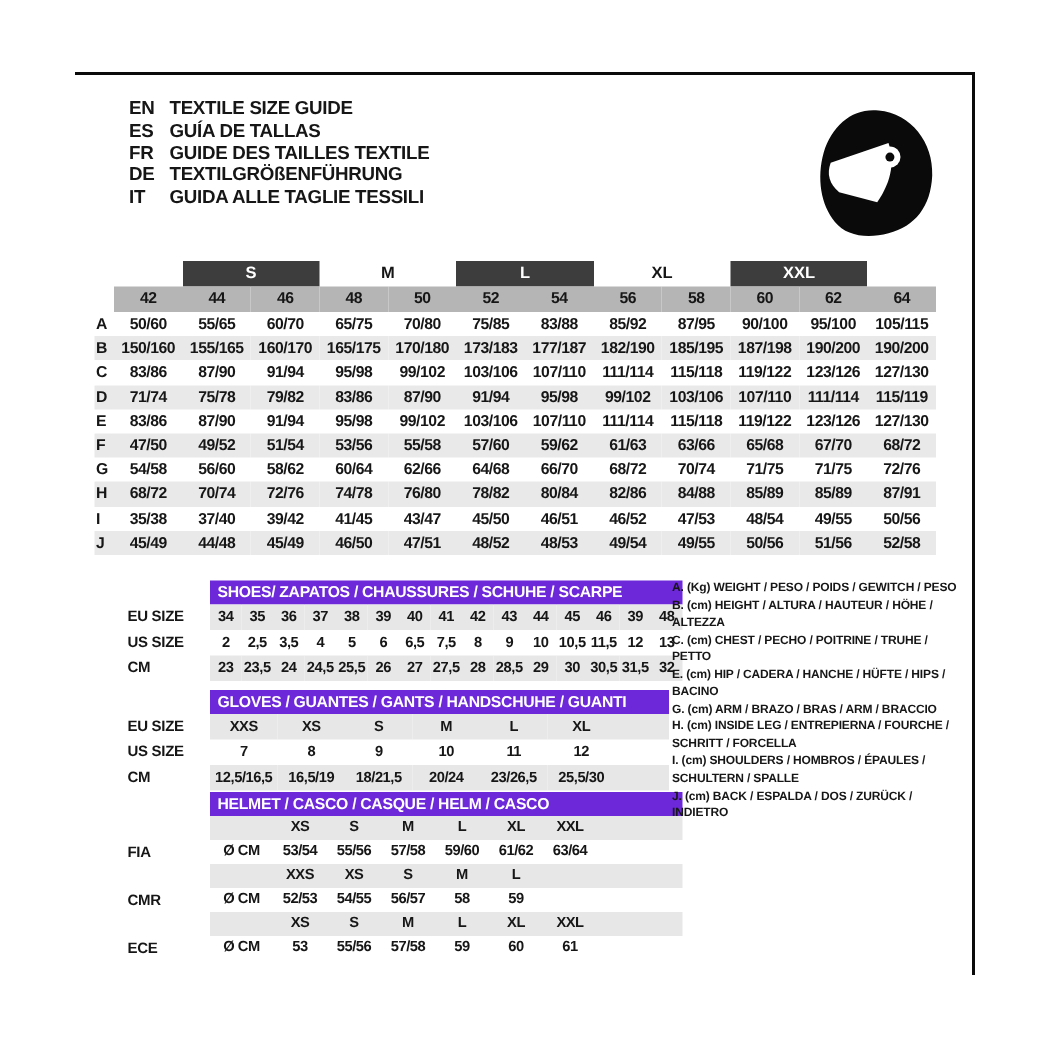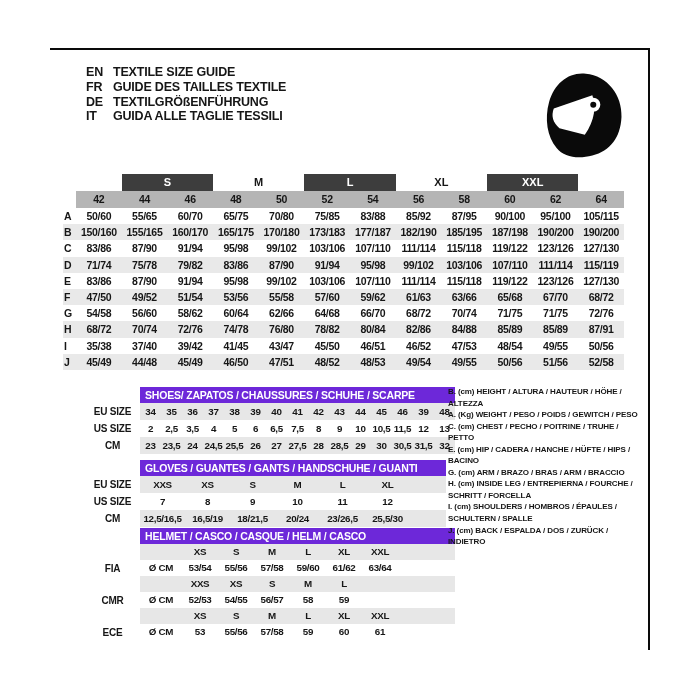--- a/index.html
+++ b/index.html
@@ -38,38 +38,39 @@
   .grp-cell { height:17px; line-height:17px; text-align:center; font-size:11px; }
   .grp-dark { background:#3d3d3d; color:#fff; }
 
   
   .sec { position:absolute; font-weight:700; }
   .srow { display:grid; align-items:center; height:17px; }
   .shoes  .srow { grid-template-columns:55px repeat(15,1fr); width:370px; }
   .gloves .srow { grid-template-columns:55px repeat(6,45px) 1fr; width:361px; }
   .helmet-sec .srow { grid-template-columns:55px 42px repeat(6,36px) 1fr; width:370px; height:16px; }
   .bar { grid-column:2 / -1; background:#6d28d9; color:#fff; font-size:10.5px; height:16px; line-height:16px; padding-left:5px; letter-spacing:-0.2px; white-space:nowrap; }
-  .s-label { text-align:center; font-size:10px; letter-spacing:-0.2px; white-space:nowrap; }
+  .s-label { text-align:left; font-size:10px; letter-spacing:-0.2px; white-space:nowrap; }
   .s-cell  { text-align:center; font-size:9.8px; letter-spacing:-0.3px; height:100%; line-height:17px; white-space:nowrap; }
   .helmet-sec .s-cell { line-height:16px; }
   .shade { background:#e7e7e7; }
 
   
   .legend { position:absolute; left:448px; top:386px; width:194px; font-size:8px; font-weight:700; line-height:11.55px; letter-spacing:-0.1px; }
   .legend-item { display:block; }
 </style>
 </head>
 <body>
 
 <div class="canvas">
   <div class="frame-top"></div>
   <div class="frame-right"></div>
 
   <div class="lang-block" id="lang-block">
       <div class="lang-row"><span class="lang-code">EN</span><span>TEXTILE SIZE GUIDE</span></div>
+      <div class="lang-row"><span class="lang-code">ES</span><span>GUÍA DE TALLAS</span></div>
       <div class="lang-row"><span class="lang-code">FR</span><span>GUIDE DES TAILLES TEXTILE</span></div>
       <div class="lang-row"><span class="lang-code">DE</span><span>TEXTILGRÖßENFÜHRUNG</span></div>
       <div class="lang-row"><span class="lang-code">IT</span><span>GUIDA ALLE TAGLIE TESSILI</span></div>
     </div>
 
   <svg class="helmet-icon" viewBox="0 0 100 100" aria-hidden="true">
     <path fill="#0a0a0a" d="M54 5 C77 7, 93 28, 92 51 C91 73, 80 87, 61 92 C46 96, 31 94, 23 84 C13 72, 10 53, 15 35 C21 15, 36 3, 54 5 Z"></path>
     <path fill="#ffffff" d="M20 42 L61 28 C65 40, 64 54, 53 70 L26 63 C19 57, 17 50, 20 42 Z"></path>
     <circle cx="62" cy="38" r="7.5" fill="#ffffff"></circle>
     <circle cx="62" cy="38" r="3.2" fill="#0a0a0a"></circle>
@@ -415,22 +416,22 @@
         <div class="s-cell">55/56</div>
         <div class="s-cell">57/58</div>
         <div class="s-cell">59</div>
         <div class="s-cell">60</div>
         <div class="s-cell">61</div>
         <div class="s-cell"></div>
       </div>
     </div>
 
   <div class="legend" id="legend">
+      <div class="legend-item">A. (Kg) WEIGHT / PESO / POIDS / GEWITCH / PESO</div>
       <div class="legend-item">B. (cm) HEIGHT / ALTURA / HAUTEUR / HÖHE / ALTEZZA</div>
-      <div class="legend-item">A. (Kg) WEIGHT / PESO / POIDS / GEWITCH / PESO</div>
       <div class="legend-item">C. (cm) CHEST / PECHO / POITRINE / TRUHE / PETTO</div>
       <div class="legend-item">E. (cm) HIP / CADERA / HANCHE / HÜFTE / HIPS / BACINO</div>
       <div class="legend-item">G. (cm) ARM / BRAZO / BRAS / ARM / BRACCIO</div>
       <div class="legend-item">H. (cm) INSIDE LEG / ENTREPIERNA / FOURCHE / SCHRITT / FORCELLA</div>
       <div class="legend-item">I. (cm) SHOULDERS / HOMBROS / ÉPAULES / SCHULTERN / SPALLE</div>
       <div class="legend-item">J. (cm) BACK / ESPALDA / DOS / ZURÜCK / INDIETRO</div>
     </div>
 </div>
 
 </body></html>

